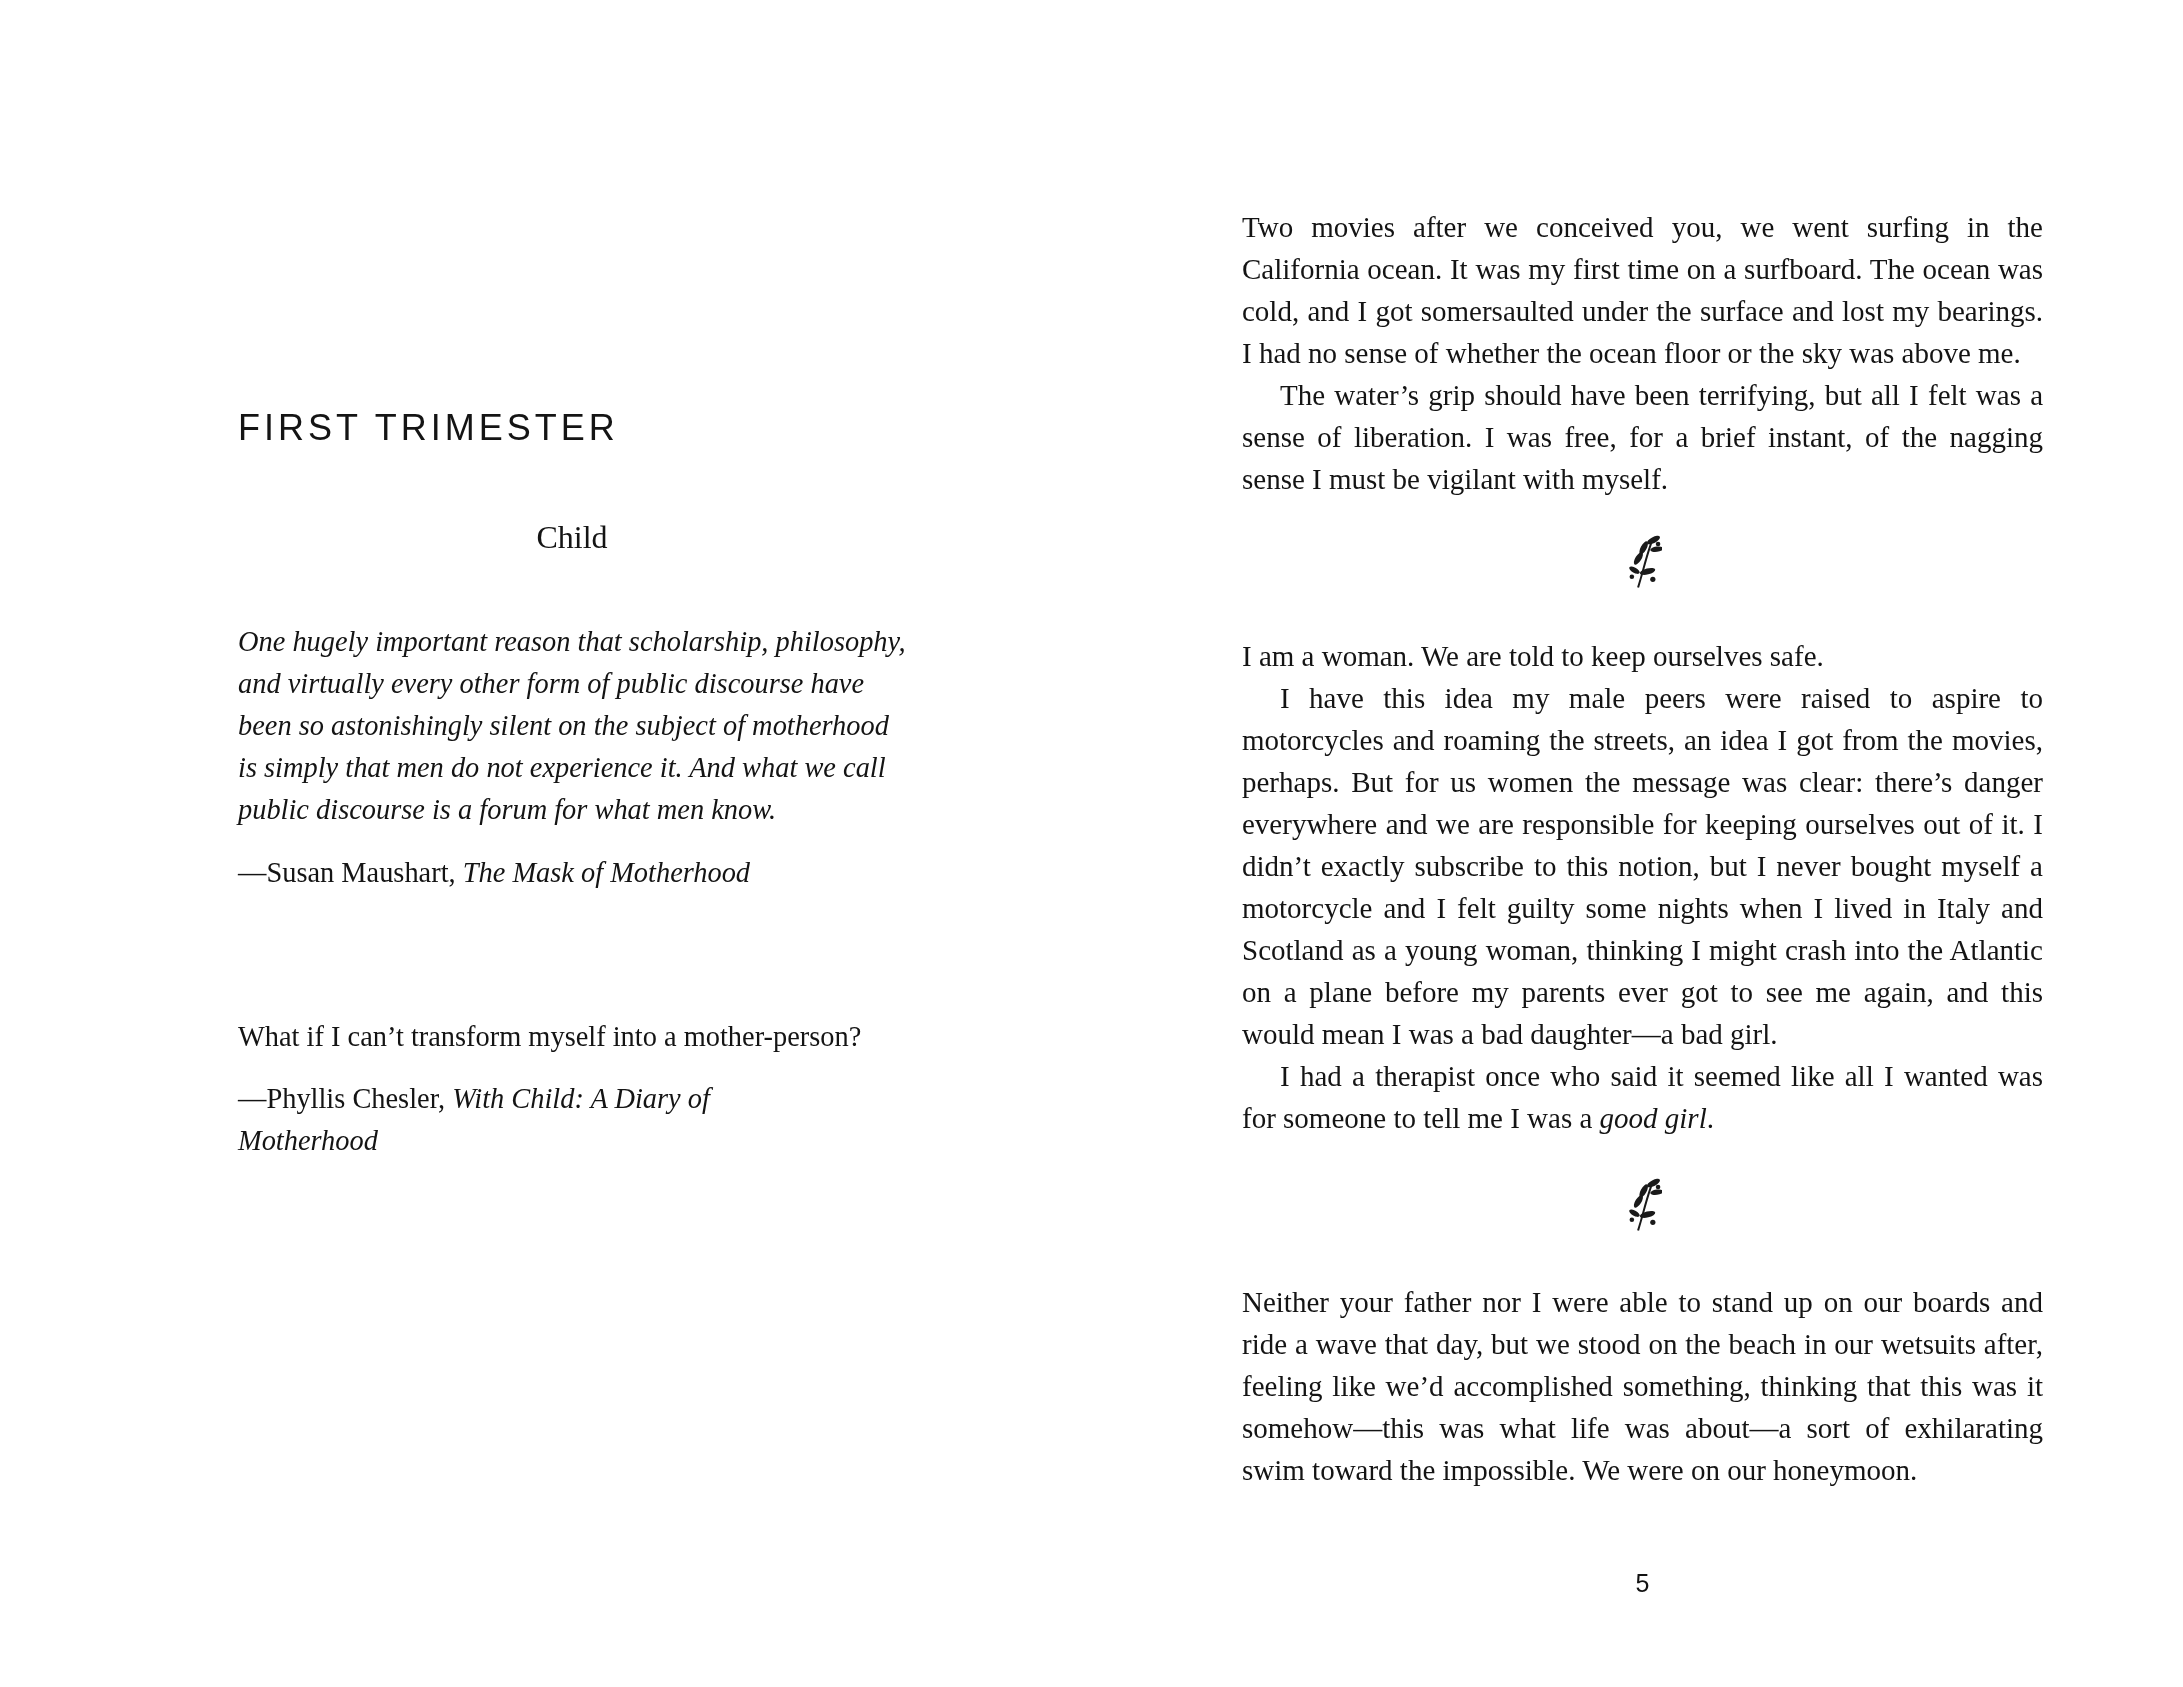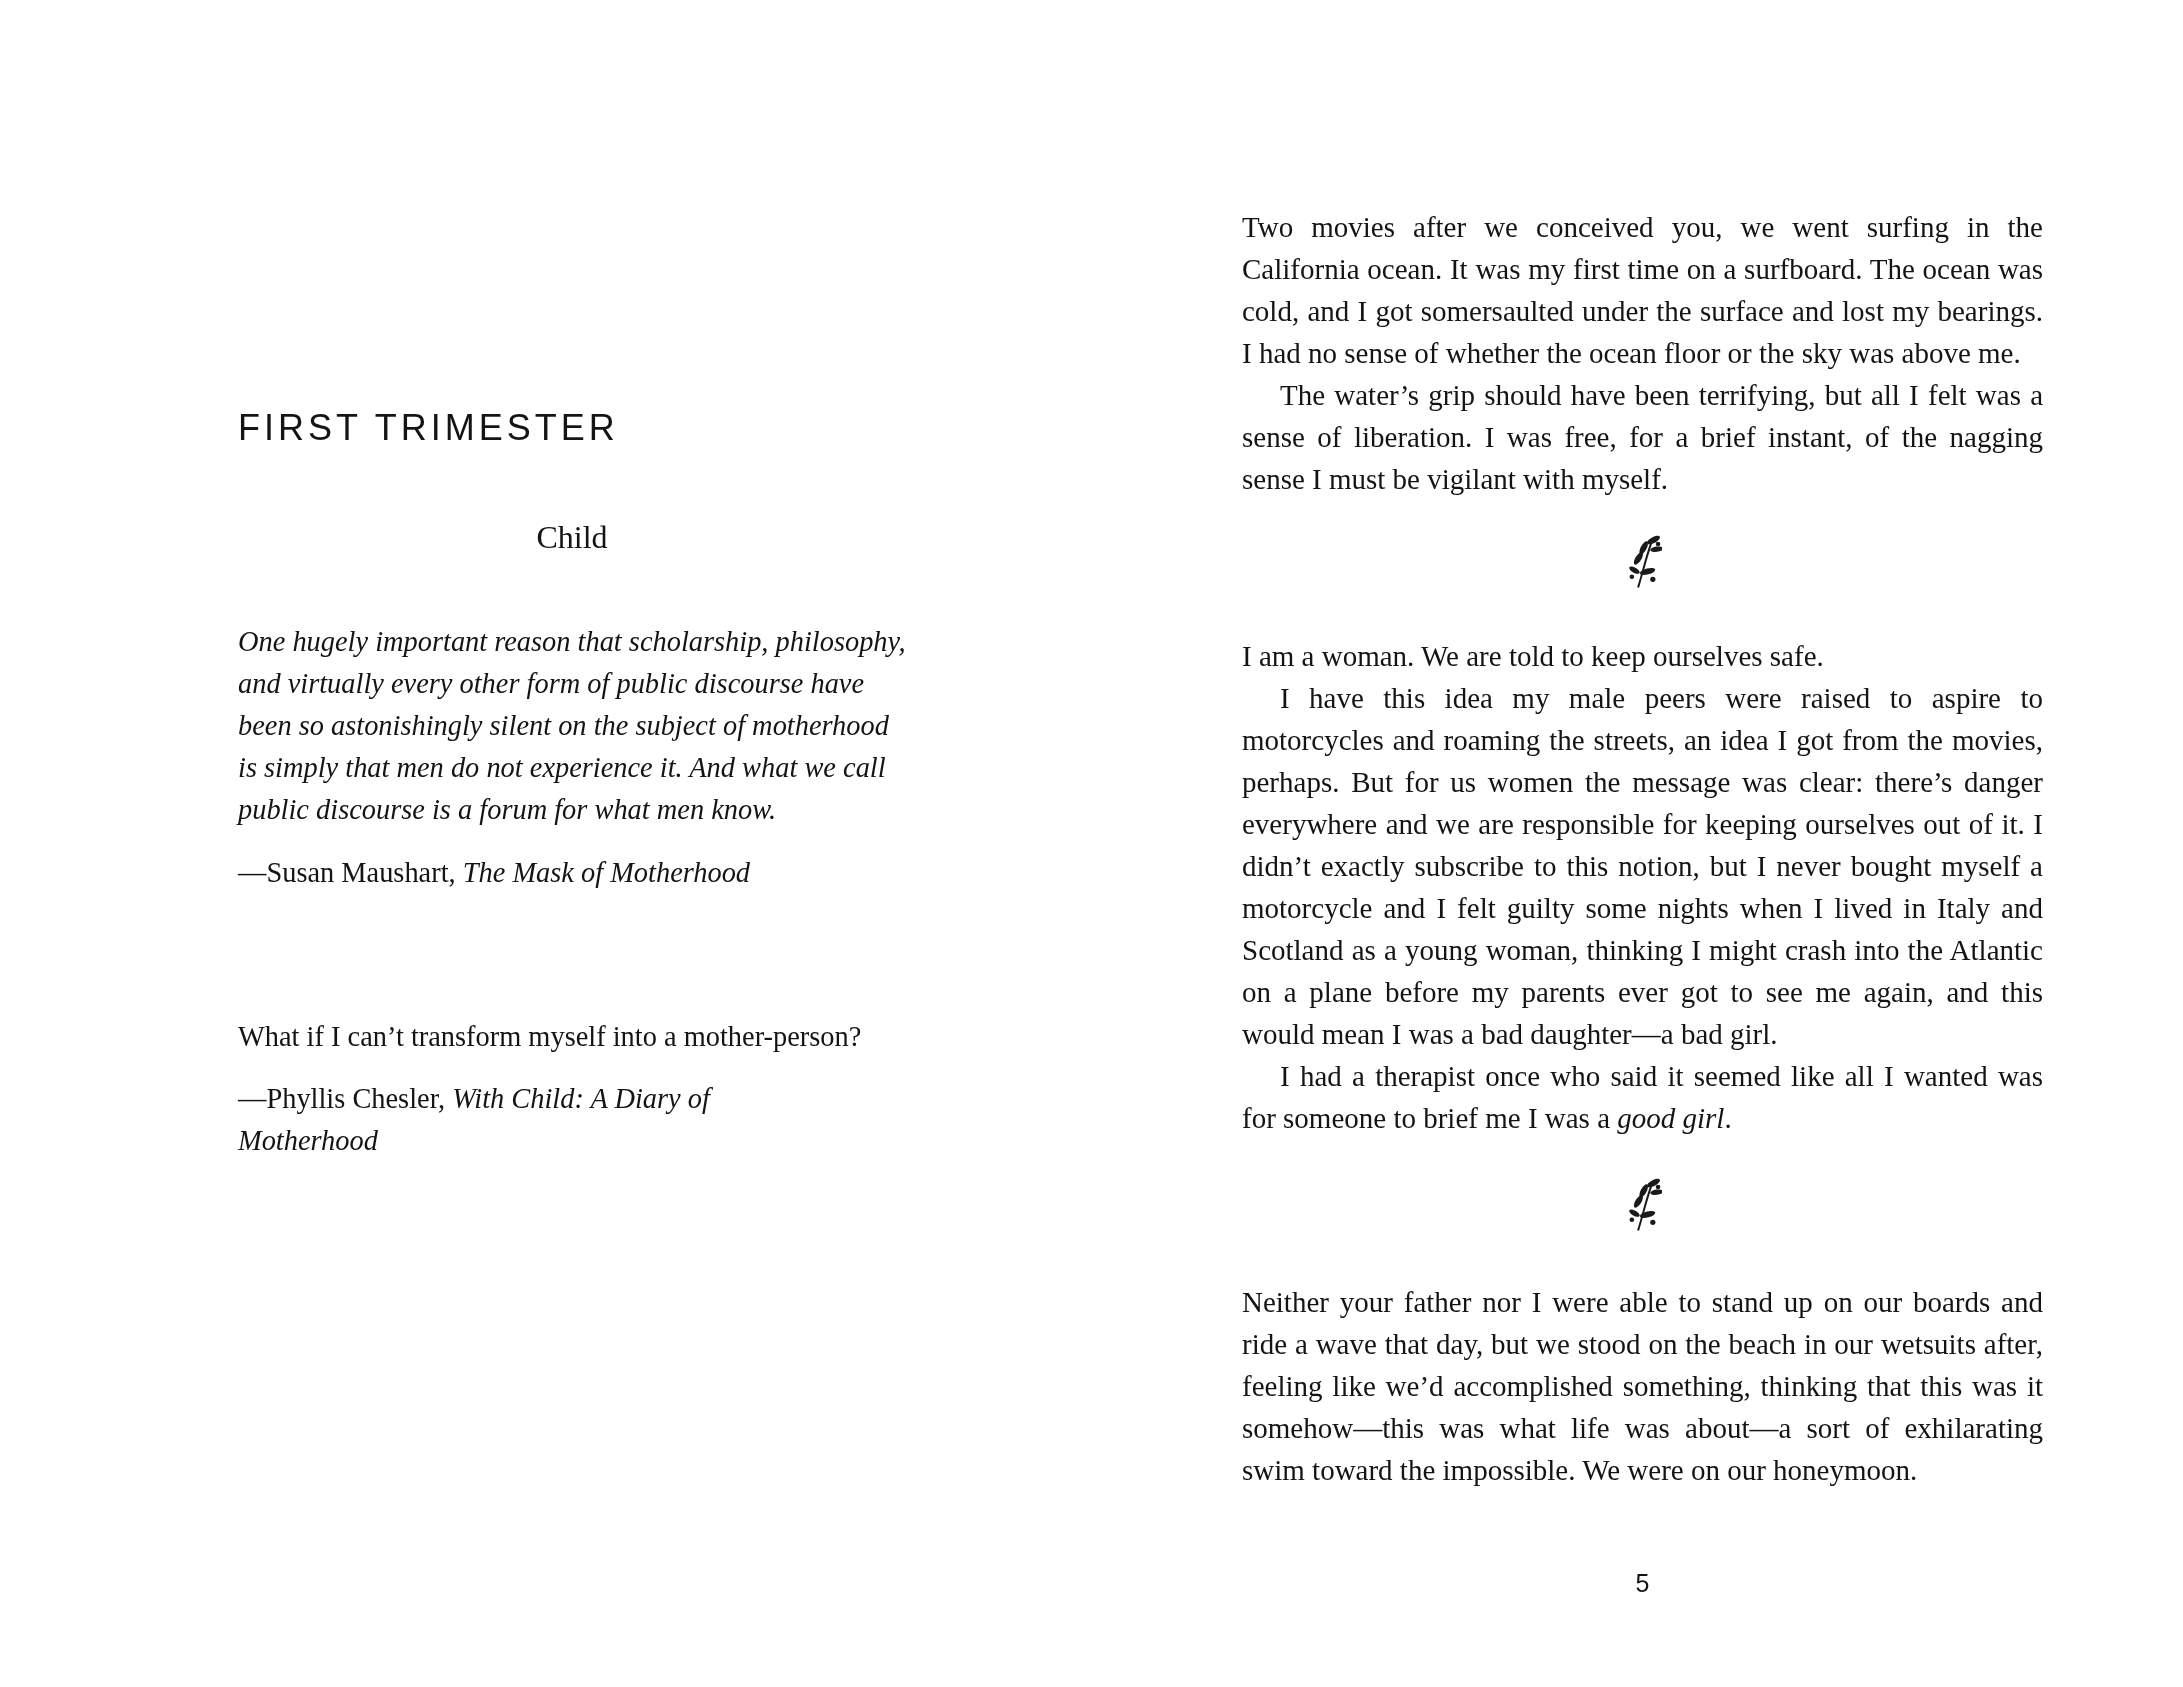--- a/index.html
+++ b/index.html
@@ -141,21 +141,21 @@
           <circle cx="12" cy="66" r="3.5"></circle>
         </g>
       </svg>
     </div>
 
     <p>I am a woman. We are told to keep ourselves safe.</p>
 
     <p class="indent">I have this idea my male peers were raised to aspire to motorcycles and roaming the streets, an idea I got from the movies, perhaps. But for us women the message was clear: there’s danger everywhere and we are responsible for keeping ourselves out of it. I didn’t exactly subscribe to this notion, but I never bought myself a motorcycle and I felt guilty some nights when I lived in Italy and Scotland as a young woman, thinking I might crash into the Atlantic on a plane before my parents ever got to see me again, and this would mean I was a bad daughter—a bad girl.</p>
 
     <p class="indent">
-      <span>I had a therapist once who said it seemed like all I wanted was for someone to brief me I was a </span><span class="em">good girl</span><span>.</span>
+      <span>I had a therapist once who said it seemed like all I wanted was for someone to tell me I was a </span><span class="em">good girl</span><span>.</span>
     </p>
 
     <div class="ornament second">
       <svg width="38" height="56" viewBox="0 0 58 84" xmlns="http://www.w3.org/2000/svg">
         <g fill="#1a1a1a" stroke="none">
           <path d="M20 82 C26 64 30 44 40 14 L43 15 C33 45 29 64 23 83 Z"></path>
           <ellipse cx="45" cy="10" rx="11" ry="4.5" transform="rotate(-28 45 10)"></ellipse>
           <ellipse cx="50" cy="24" rx="10" ry="4" transform="rotate(-8 50 24)"></ellipse>
           <ellipse cx="30" cy="22" rx="11" ry="4.5" transform="rotate(-62 30 22)"></ellipse>
           <ellipse cx="22" cy="38" rx="11" ry="4.5" transform="rotate(-58 22 38)"></ellipse>

